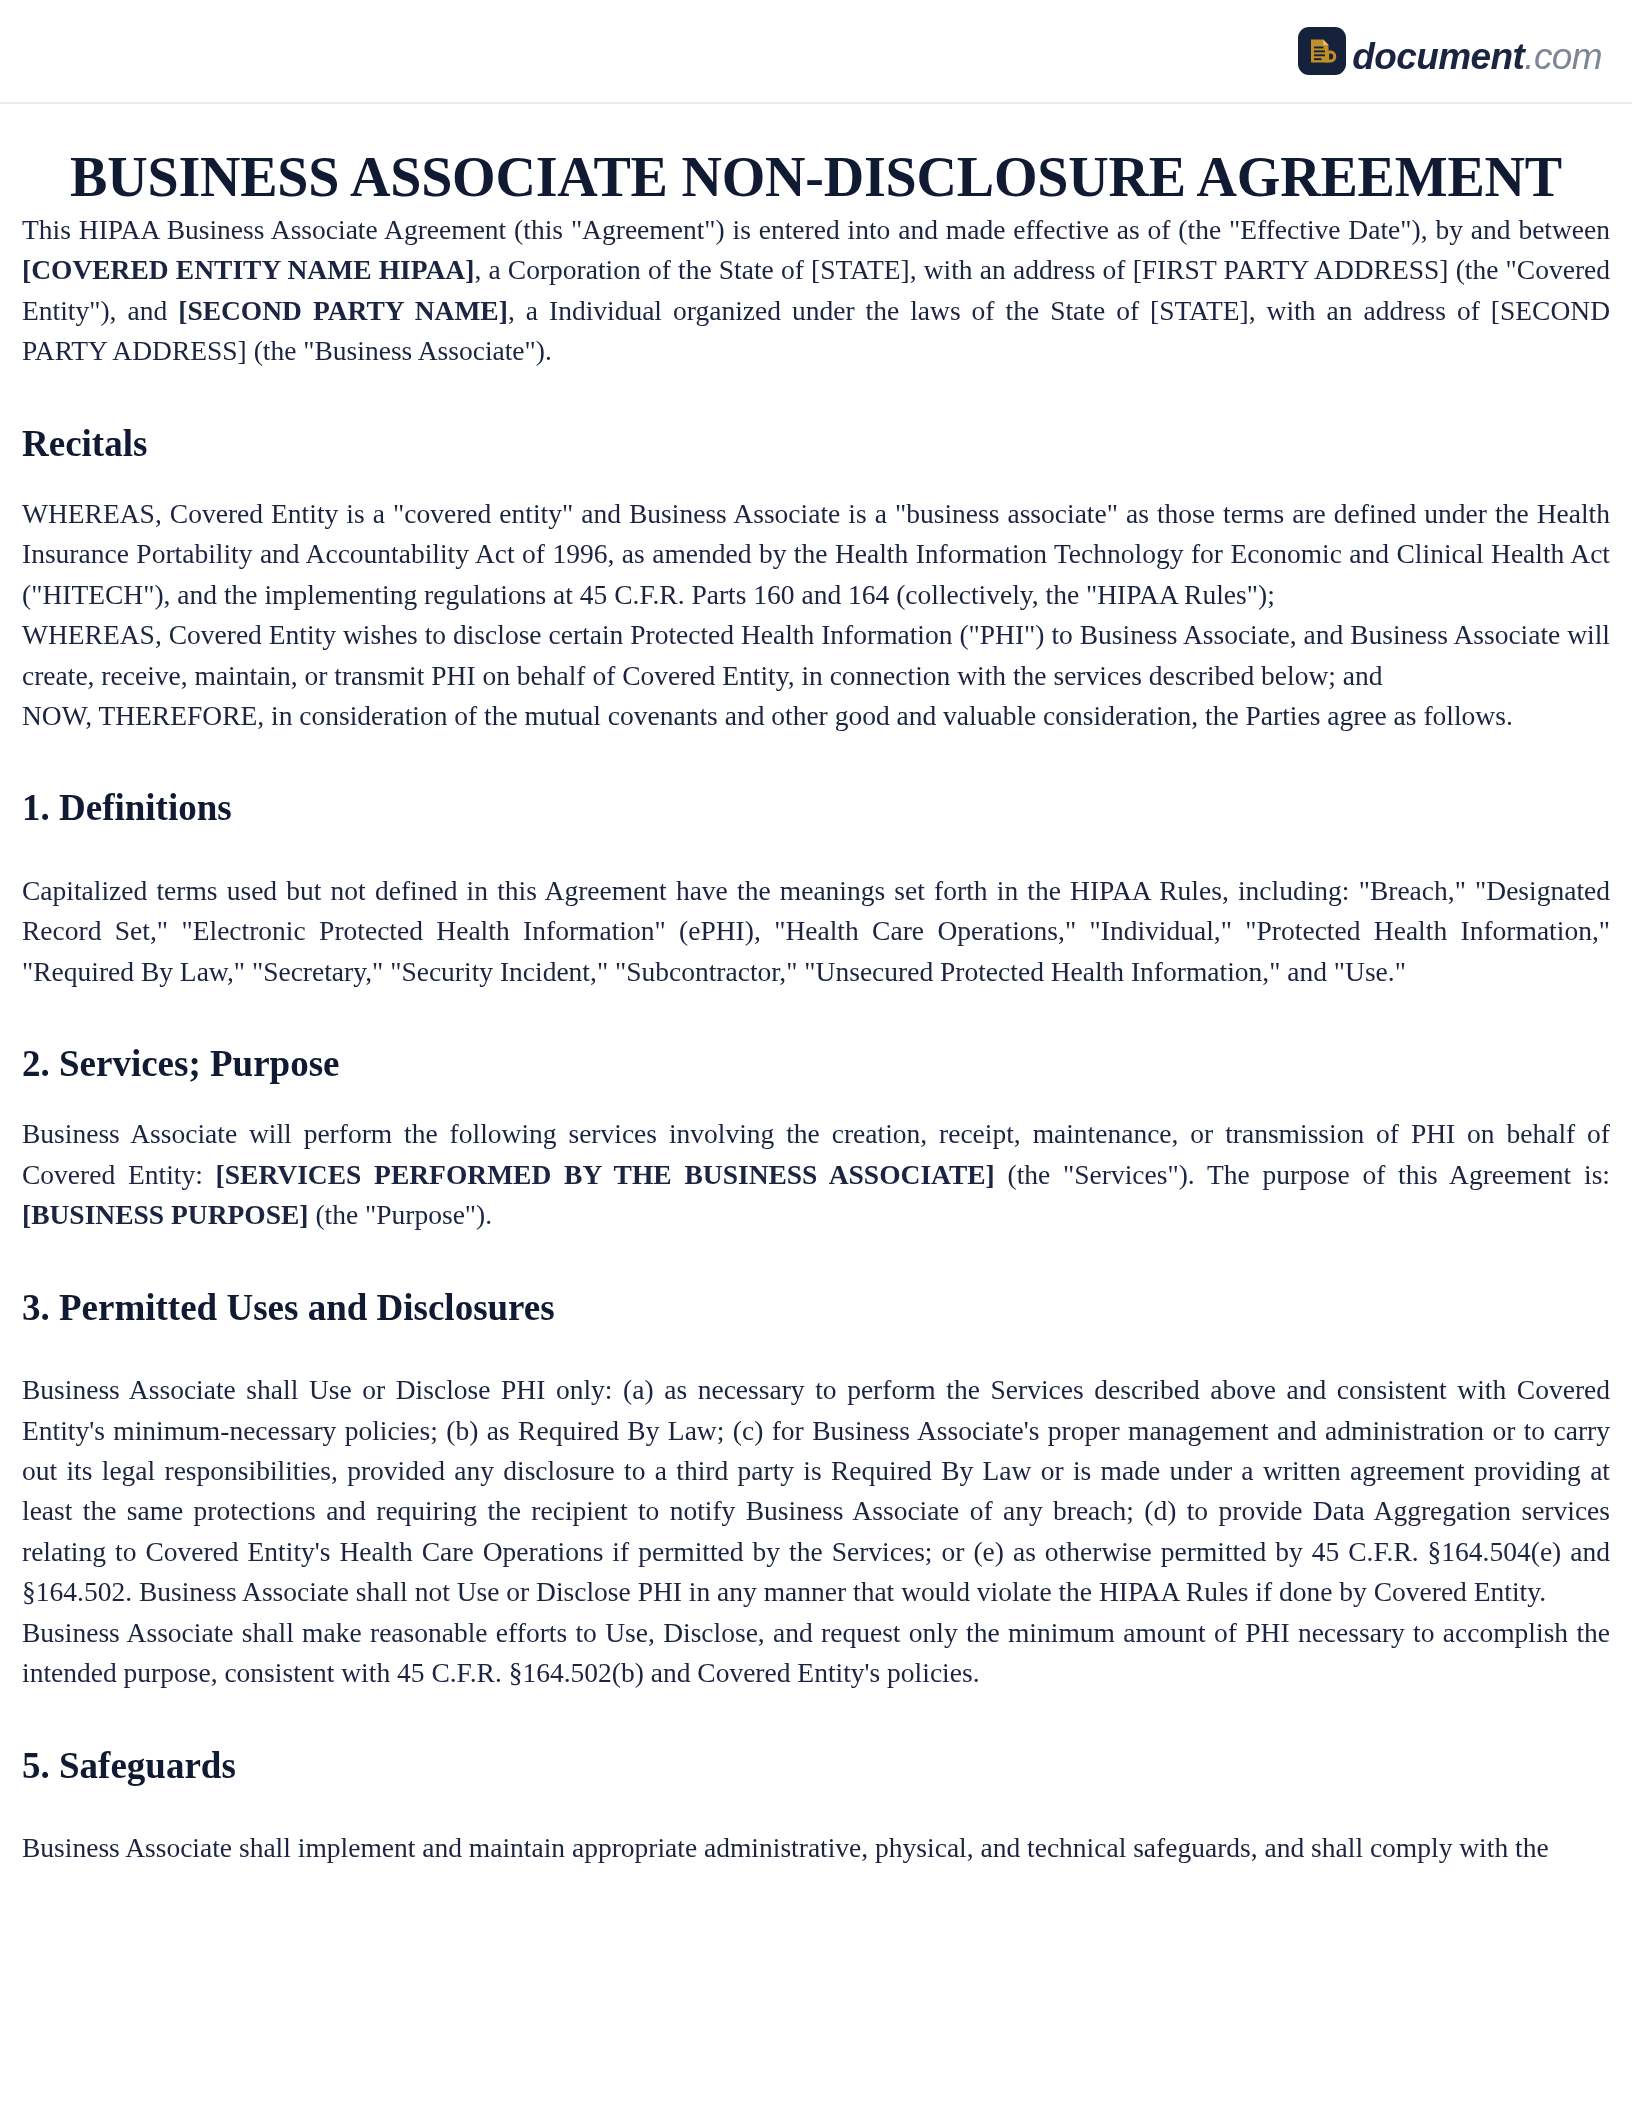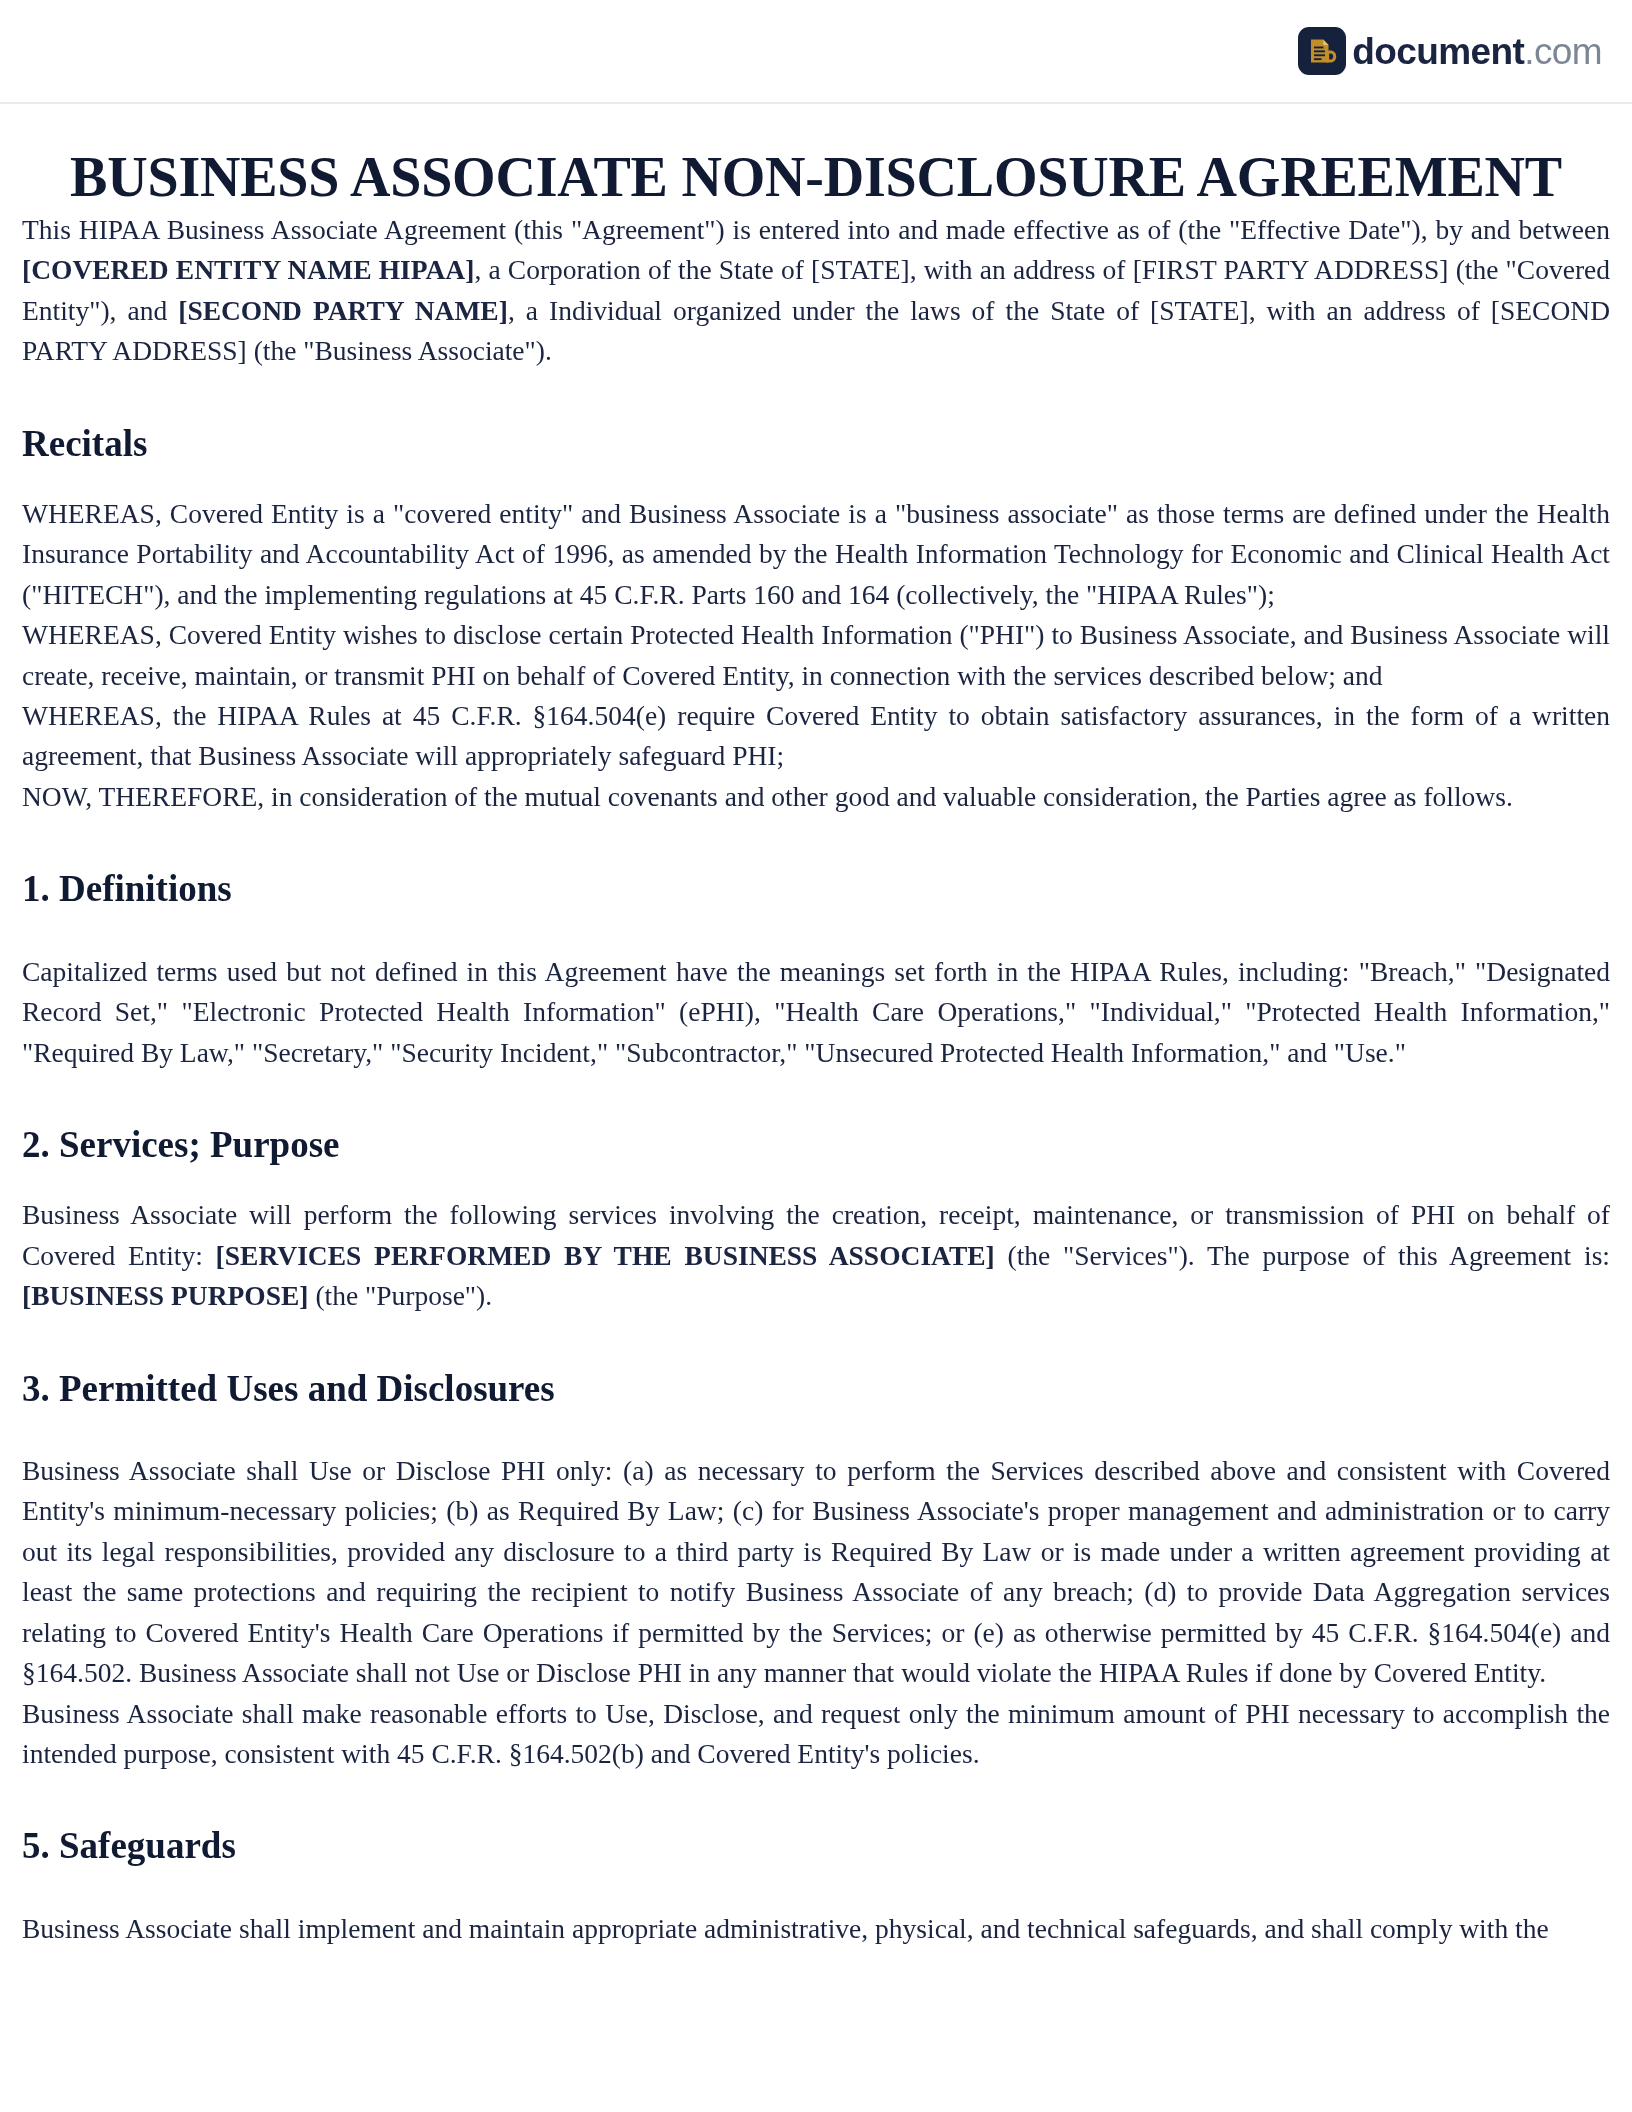--- a/index.html
+++ b/index.html
@@ -27,23 +27,24 @@
   .site-header {
     height: 104px;
     padding: 0 26px 0 0;
     display: flex;
     align-items: center;
     justify-content: flex-end;
     border-bottom: 2px solid #e9ebf0;
   }
   .brand {
     display: flex;
-    align-items: center;
+    align-items: flex-end;
     gap: 6px;
     padding-right: 4px;
+    font-style: italic;
   }
   .brand-mark {
     width: 48px;
     height: 48px;
     border-radius: 11px;
     background: #16213c;
     display: flex;
     align-items: center;
     justify-content: center;
     flex: 0 0 auto;
@@ -125,21 +126,20 @@
   <div class="doc">
 
     <h1 class="doc-title">BUSINESS ASSOCIATE NON-DISCLOSURE AGREEMENT</h1>
 
     <p class="body gap-lg"><span>This HIPAA Business Associate Agreement (this "Agreement") is entered into and made effective as of (the "Effective Date"), by and between </span><strong class="ph">[COVERED ENTITY NAME HIPAA]</strong><span>, a Corporation of the State of [STATE], with an address of [FIRST PARTY ADDRESS] (the "Covered Entity"), and </span><strong class="ph">[SECOND PARTY NAME]</strong><span>, a Individual organized under the laws of the State of [STATE], with an address of [SECOND PARTY ADDRESS] (the "Business Associate").</span></p>
 
     <h2 class="sec">Recitals</h2>
 
     <p class="body" style="margin-top:28px">WHEREAS, Covered Entity is a "covered entity" and Business Associate is a "business associate" as those terms are defined under the Health Insurance Portability and Accountability Act of 1996, as amended by the Health Information Technology for Economic and Clinical Health Act ("HITECH"), and the implementing regulations at 45 C.F.R. Parts 160 and 164 (collectively, the "HIPAA Rules");</p>
     <p class="body gap-md">WHEREAS, Covered Entity wishes to disclose certain Protected Health Information ("PHI") to Business Associate, and Business Associate will create, receive, maintain, or transmit PHI on behalf of Covered Entity, in connection with the services described below; and</p>
-    <p class="body gap-md">WHEREAS, the HIPAA Rules at 45 C.F.R. §164.504(e) require Covered Entity to obtain satisfactory assurances, in the form of a written agreement, that Business Associate will appropriately safeguard PHI;</p>
     <p class="body gap-md">NOW, THEREFORE, in consideration of the mutual covenants and other good and valuable consideration, the Parties agree as follows.</p>
 
     <h2 class="sec">1. Definitions</h2>
     <p class="body">Capitalized terms used but not defined in this Agreement have the meanings set forth in the HIPAA Rules, including: "Breach," "Designated Record Set," "Electronic Protected Health Information" (ePHI), "Health Care Operations," "Individual," "Protected Health Information," "Required By Law," "Secretary," "Security Incident," "Subcontractor," "Unsecured Protected Health Information," and "Use."</p>
 
     <h2 class="sec">2. Services; Purpose</h2>
     <p class="body" style="margin-top:28px"><span>Business Associate will perform the following services involving the creation, receipt, maintenance, or transmission of PHI on behalf of Covered Entity: </span><strong class="ph">[SERVICES PERFORMED BY THE BUSINESS ASSOCIATE]</strong><span> (the "Services"). The purpose of this Agreement is: </span><strong class="ph">[BUSINESS PURPOSE]</strong><span> (the "Purpose").</span></p>
 
     <h2 class="sec">3. Permitted Uses and Disclosures</h2>
     <p class="body">Business Associate shall Use or Disclose PHI only: (a) as necessary to perform the Services described above and consistent with Covered Entity's minimum-necessary policies; (b) as Required By Law; (c) for Business Associate's proper management and administration or to carry out its legal responsibilities, provided any disclosure to a third party is Required By Law or is made under a written agreement providing at least the same protections and requiring the recipient to notify Business Associate of any breach; (d) to provide Data Aggregation services relating to Covered Entity's Health Care Operations if permitted by the Services; or (e) as otherwise permitted by 45 C.F.R. §164.504(e) and §164.502. Business Associate shall not Use or Disclose PHI in any manner that would violate the HIPAA Rules if done by Covered Entity.</p>

